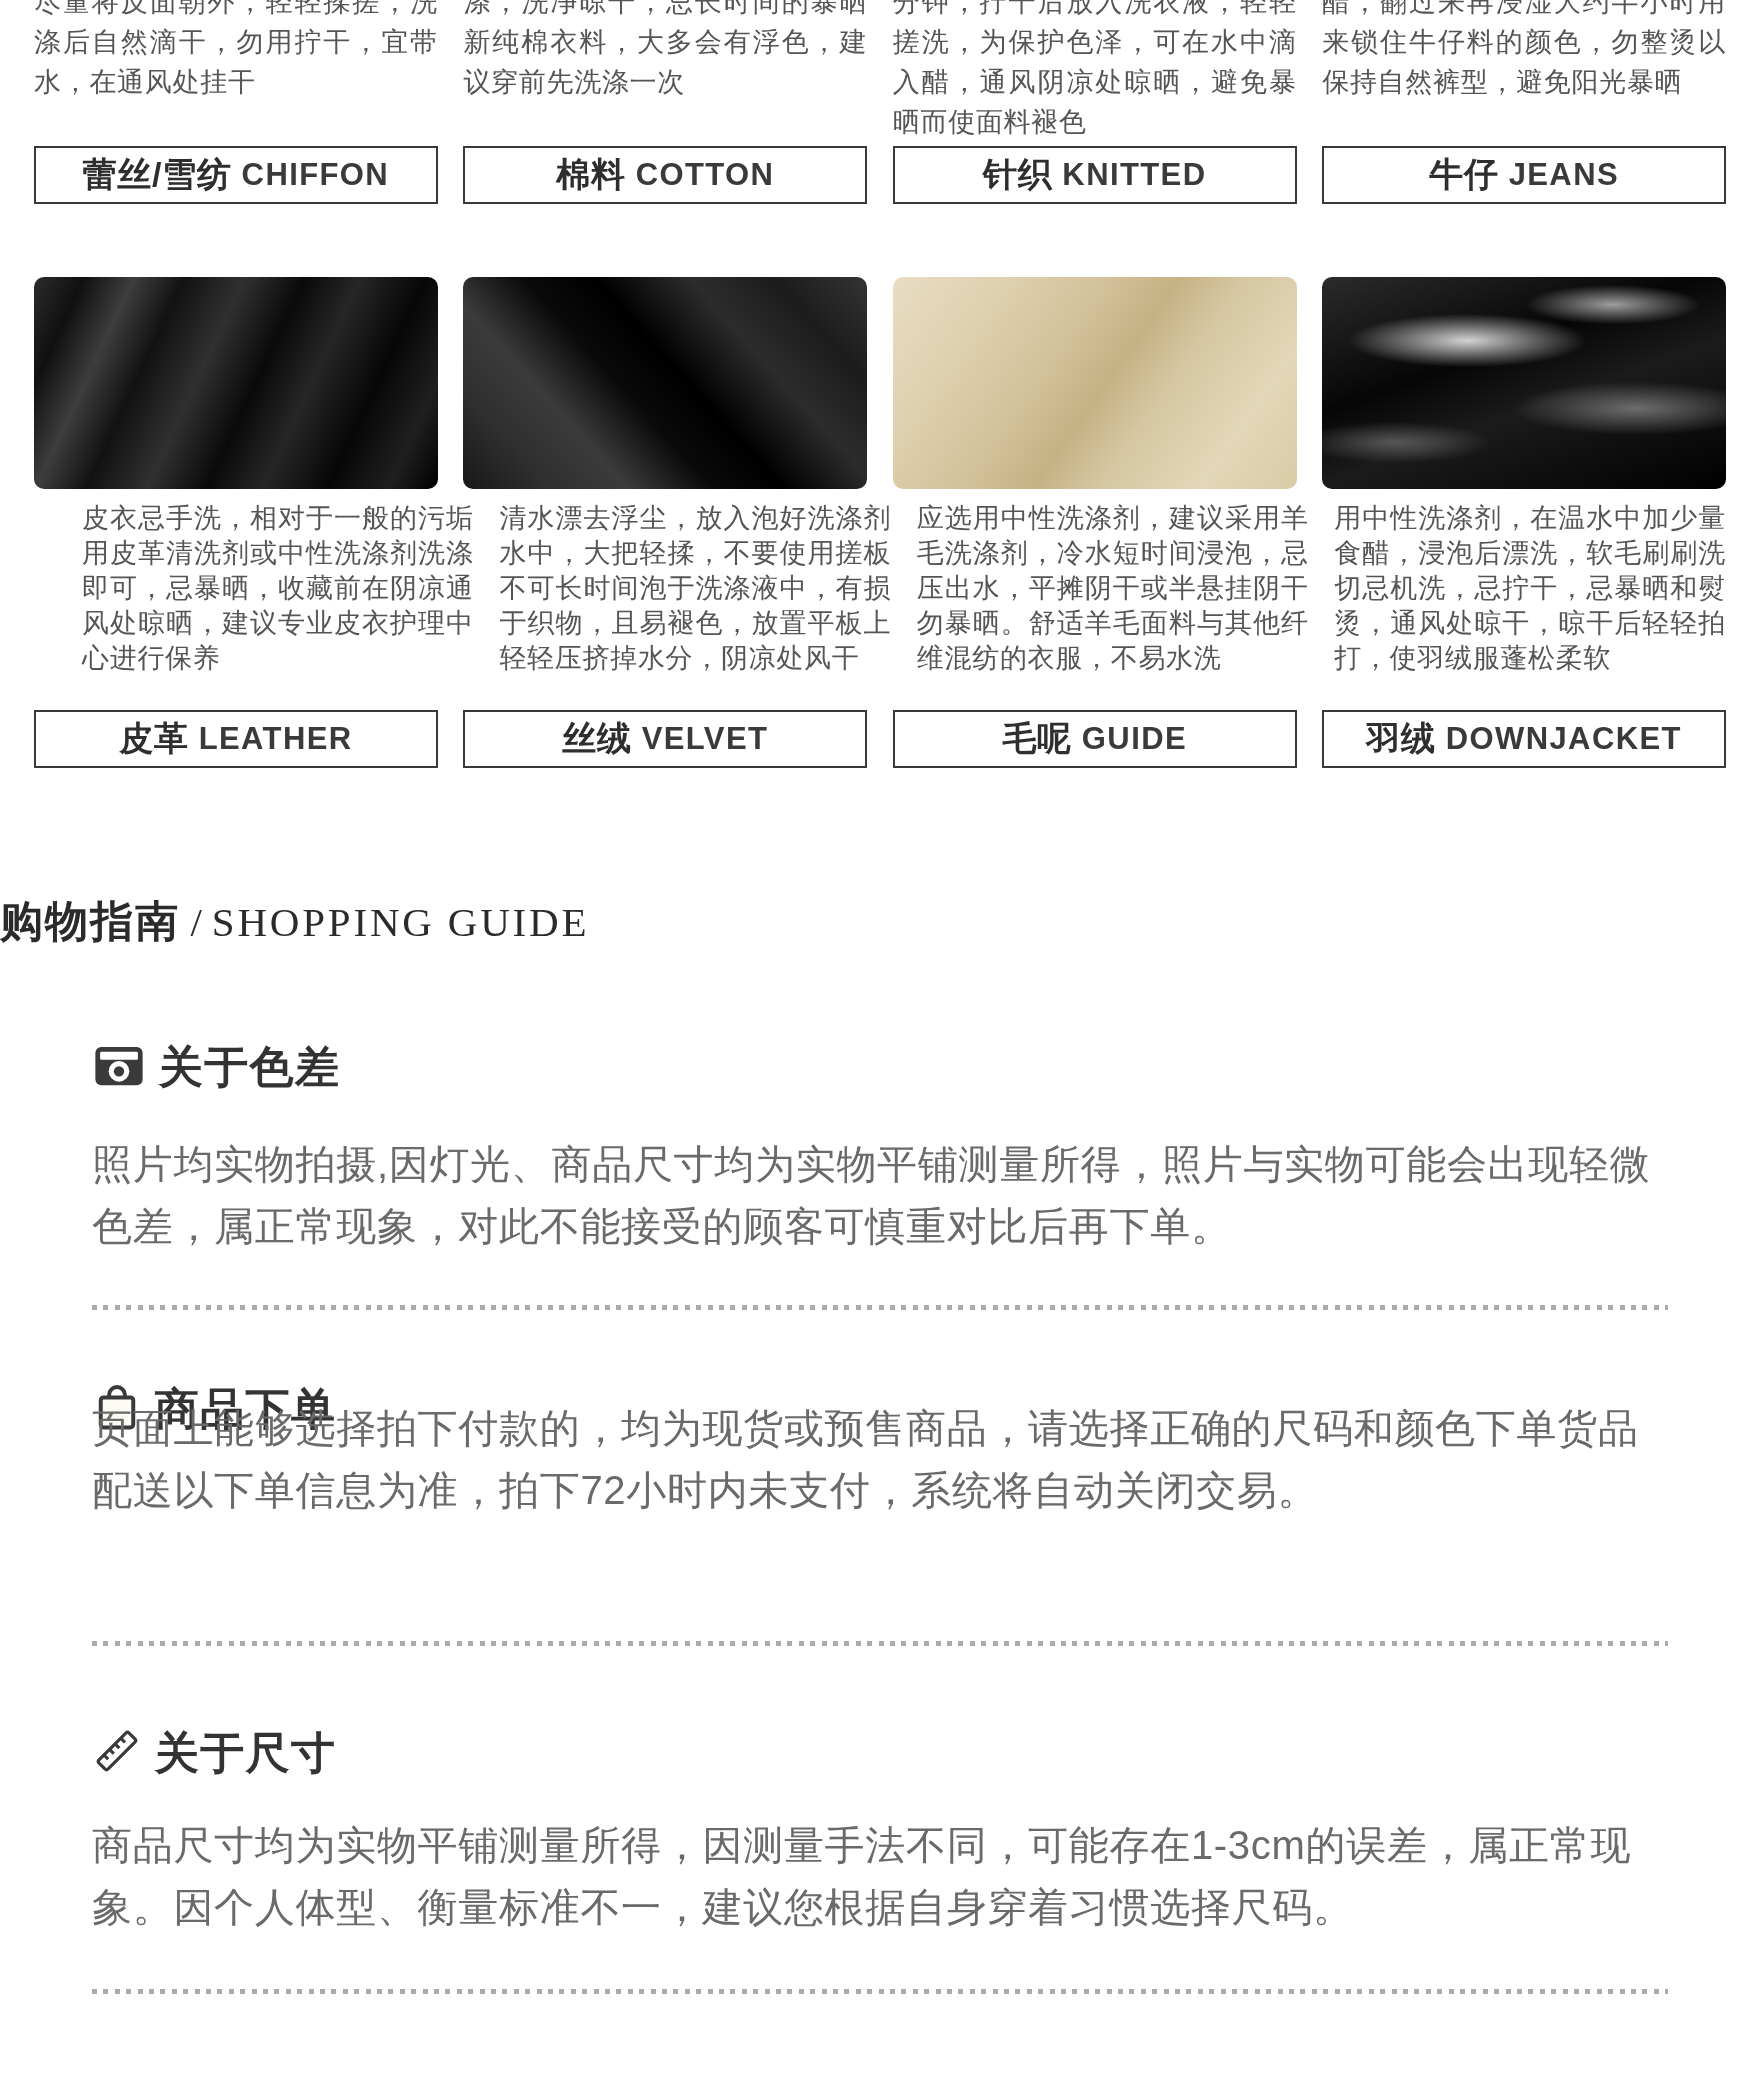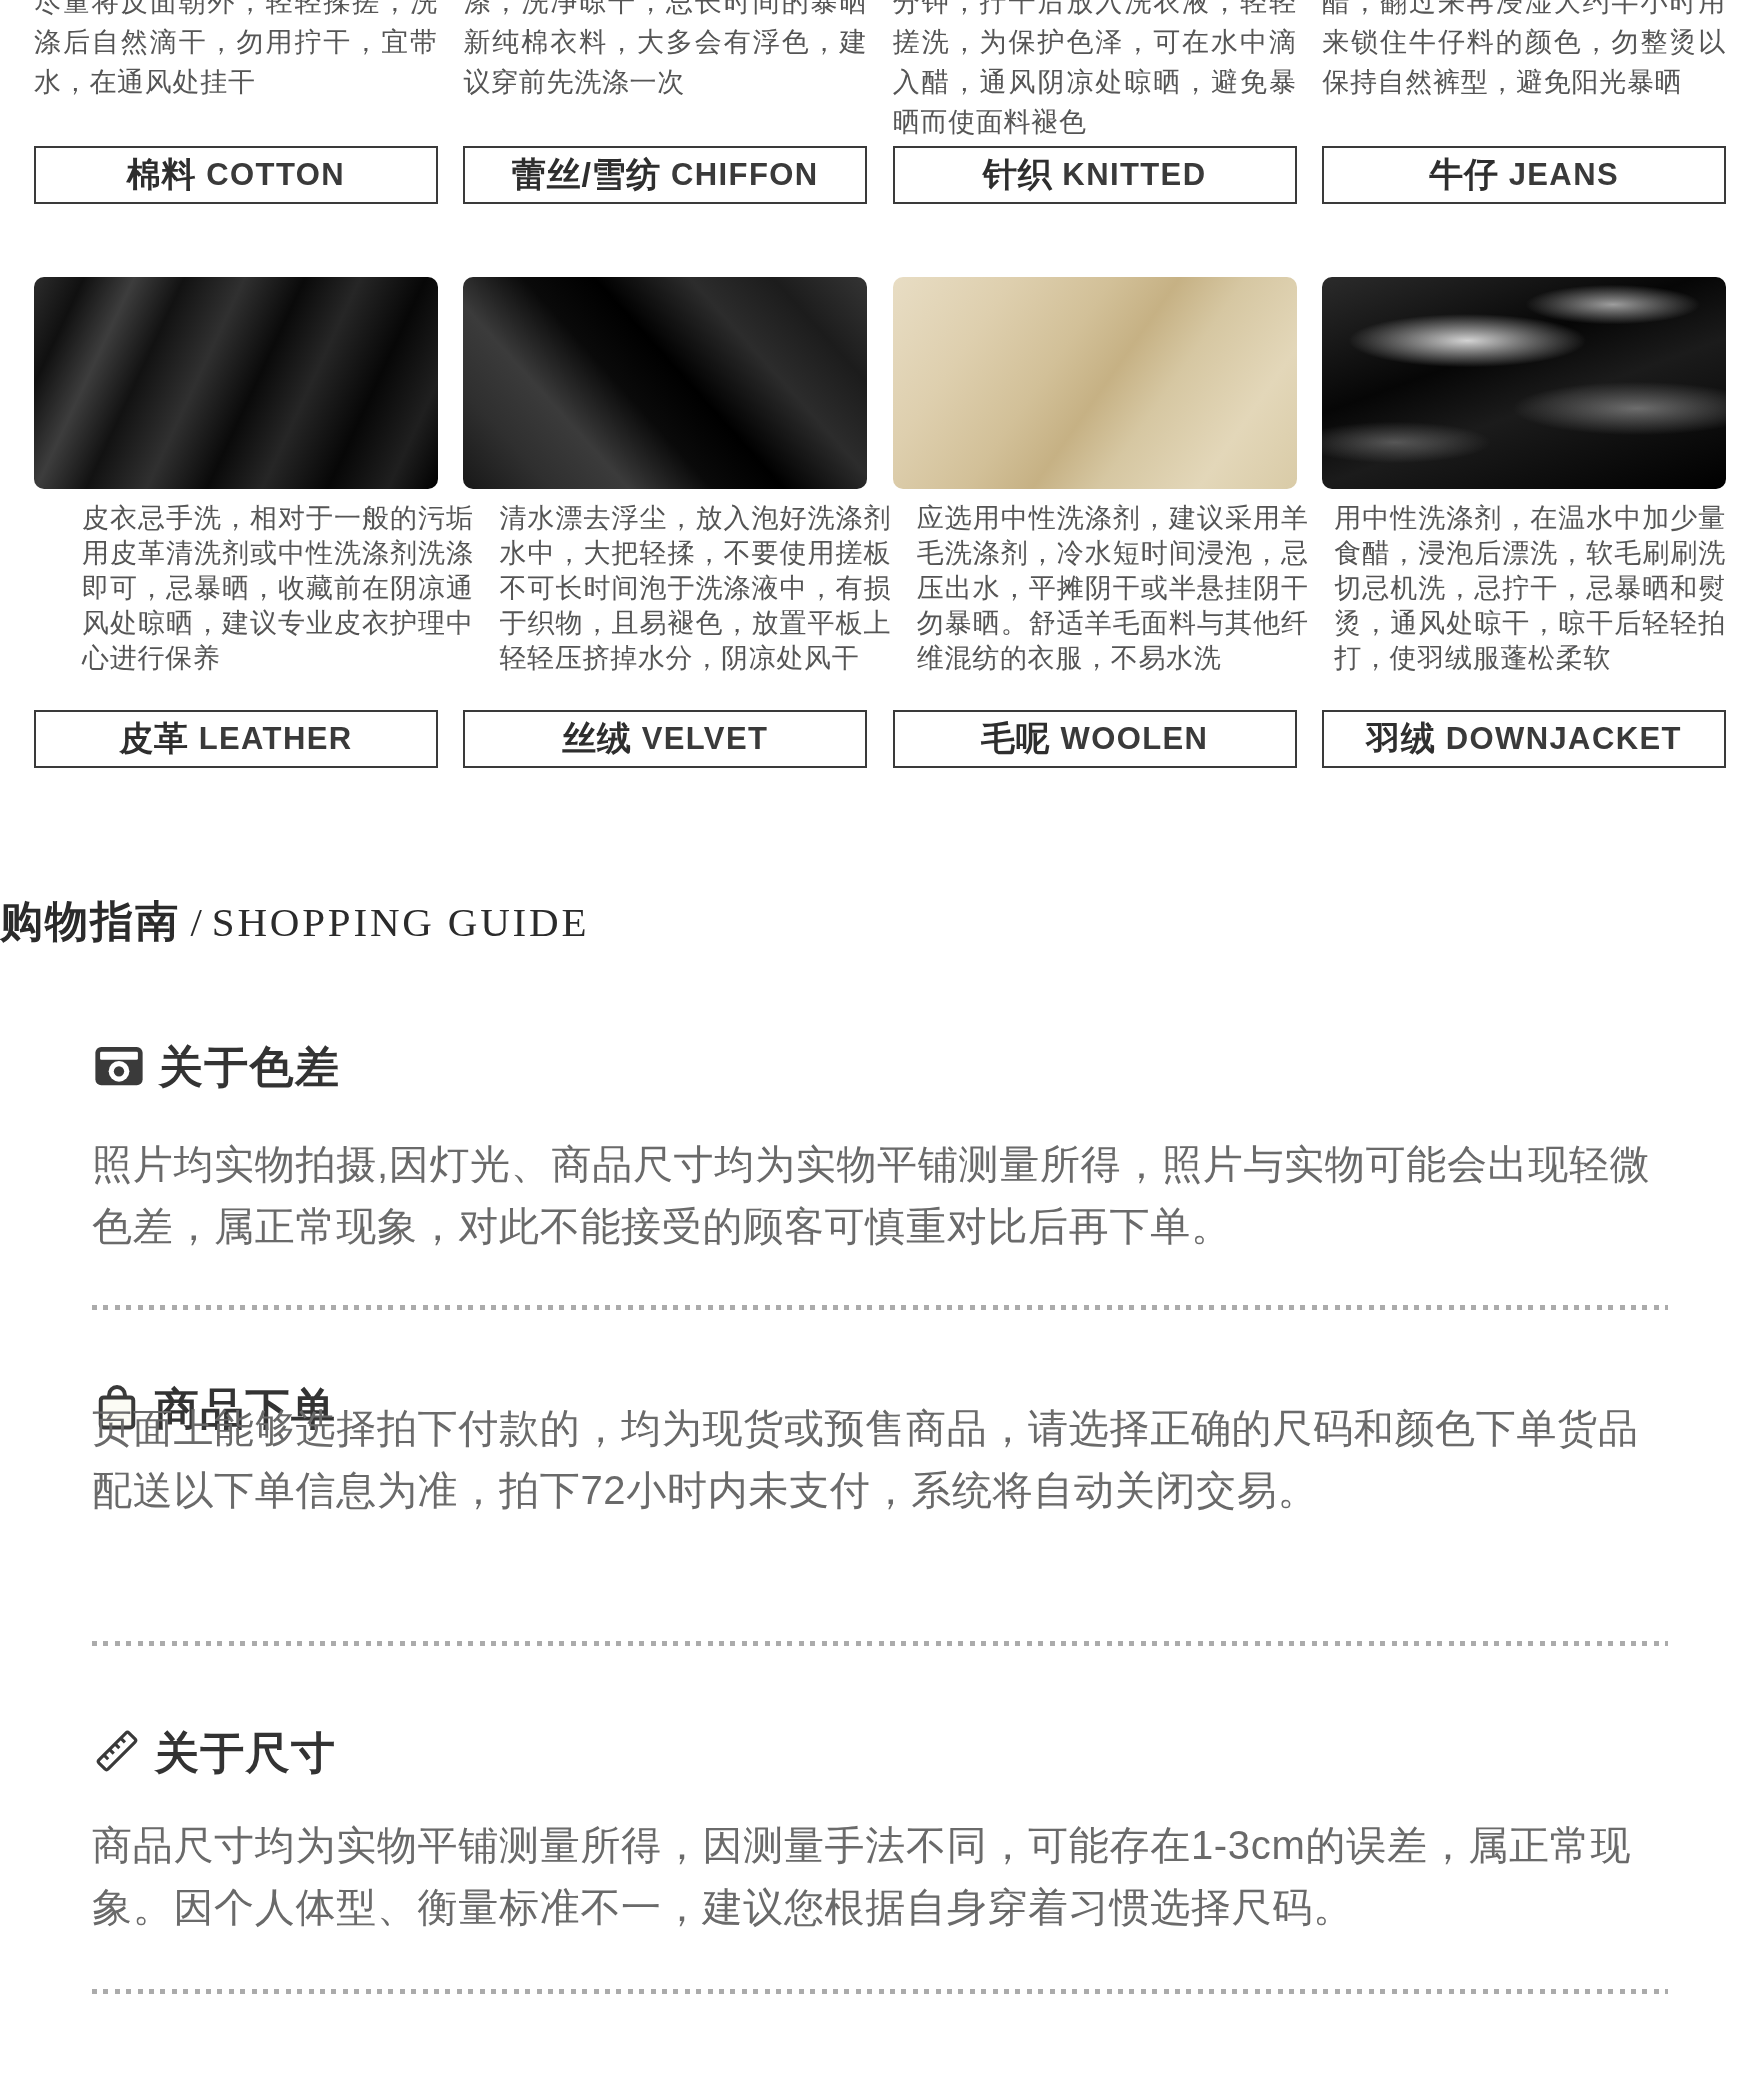--- a/index.html
+++ b/index.html
@@ -140,26 +140,26 @@
     <div class="col">
         <p class="care-text">分钟，拧干后放入洗衣液，轻轻搓洗，为保护色泽，可在水中滴入醋，通风阴凉处晾晒，避免暴晒而使面料褪色</p>
       </div>
     <div class="col">
         <p class="care-text">醋，翻过来再浸湿大约半小时用来锁住牛仔料的颜色，勿整烫以保持自然裤型，避免阳光暴晒</p>
       </div>
   </div>
 
   <div class="abs row row-label1">
     <div class="col label-box">
+      <span class="label-zh">蕾丝/雪纺</span>
+      <span class="label-en">CHIFFON</span>
+    </div>
+    <div class="col label-box">
       <span class="label-zh">棉料</span>
       <span class="label-en">COTTON</span>
-    </div>
-    <div class="col label-box">
-      <span class="label-zh">蕾丝/雪纺</span>
-      <span class="label-en">CHIFFON</span>
     </div>
     <div class="col label-box">
       <span class="label-zh">针织</span>
       <span class="label-en">KNITTED</span>
     </div>
     <div class="col label-box">
       <span class="label-zh">牛仔</span>
       <span class="label-en">JEANS</span>
     </div>
   </div>
@@ -190,21 +190,21 @@
     <div class="col label-box">
       <span class="label-zh">皮革</span>
       <span class="label-en">LEATHER</span>
     </div>
     <div class="col label-box">
       <span class="label-zh">丝绒</span>
       <span class="label-en">VELVET</span>
     </div>
     <div class="col label-box">
       <span class="label-zh">毛呢</span>
-      <span class="label-en">WOOLEN</span>
+      <span class="label-en">GUIDE</span>
     </div>
     <div class="col label-box">
       <span class="label-zh">羽绒</span>
       <span class="label-en">DOWNJACKET</span>
     </div>
   </div>
 
   <div class="abs guide-title">
     <span class="zh">购物指南</span><span class="sep">/</span><span class="en">SHOPPING GUIDE</span>
   </div>

